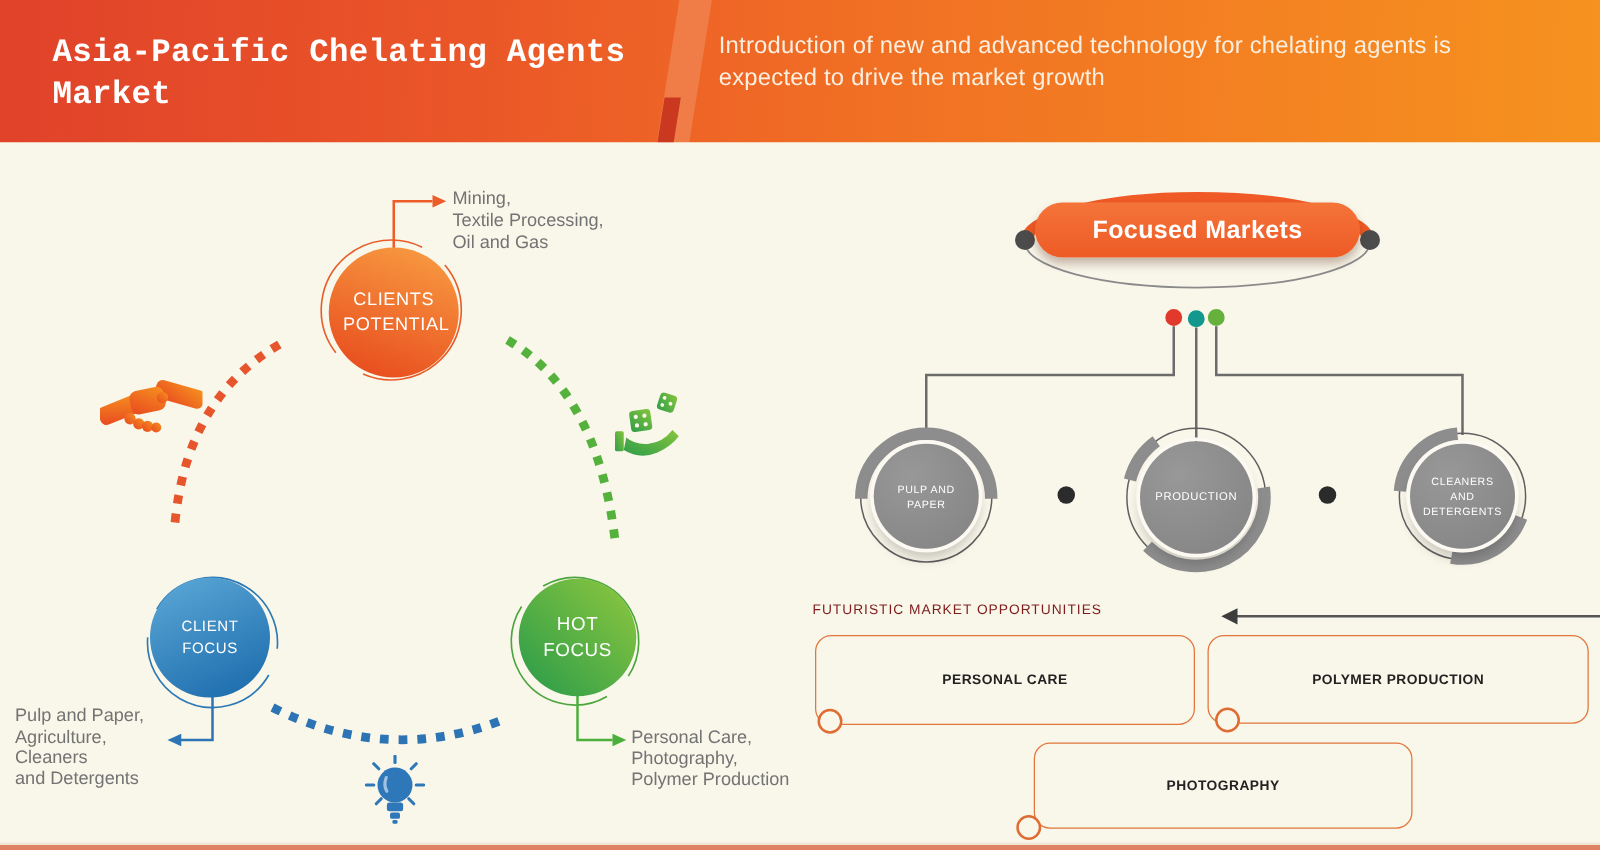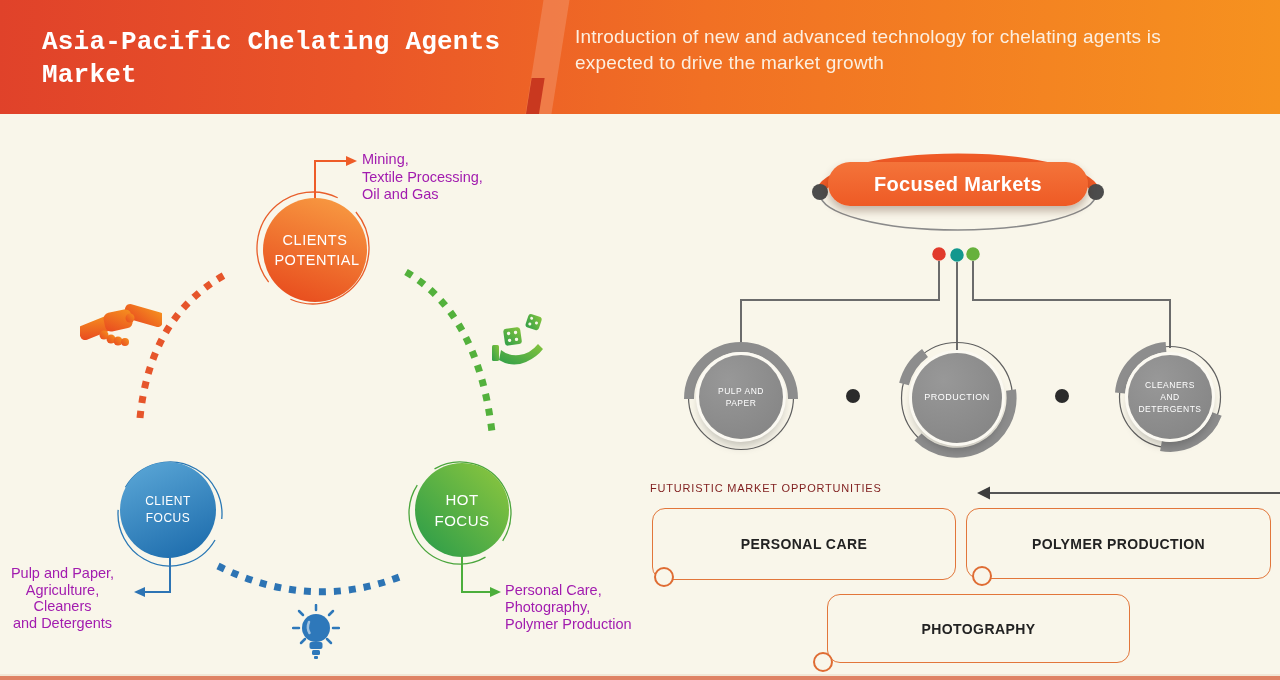--- a/index.html
+++ b/index.html
@@ -47,24 +47,24 @@
     background:linear-gradient(200deg,#f89b42 5%,#e84d1e 92%);
     font-size:14.5px;letter-spacing:0.5px;line-height:1.4;}
   .cf-circle{left:120px;top:348px;width:96px;height:96px;
     background:linear-gradient(155deg,#5aa6d6 5%,#1e6dad 92%);
     font-size:12px;letter-spacing:0.5px;line-height:1.4;align-items:center;}
   .hb-circle{left:415px;top:349px;width:94px;height:94px;
     background:linear-gradient(225deg,#90c83e 0%,#2f9e49 92%);
     font-size:15px;letter-spacing:0.5px;line-height:1.4;}
   .node-circle span{display:block;width:78%;}
   
-  .ann{position:absolute;z-index:2;color:#a21caf;font-size:14.5px;
+  .ann{position:absolute;z-index:2;color:#737373;font-size:14.5px;
     line-height:17.5px;white-space:pre-line;}
   .ann-cp{left:362px;top:37px;}
-  .ann-cf{left:0px;top:451px;width:125px;text-align:center;line-height:16.5px;}
+  .ann-cf{left:0px;top:451px;width:125px;text-align:left;line-height:16.5px;padding-left:12px;}
   .ann-hb{left:505px;top:468px;line-height:17px;}
   
   .gray-node{
     position:absolute;z-index:2;border-radius:50%;
     background:radial-gradient(circle at 35% 30%,#989898,#828282);
     box-shadow:0 0 0 3px #fbf9f2,0 7px 10px rgba(0,0,0,0.22);
     display:flex;align-items:center;justify-content:center;text-align:center;
     color:#fff;letter-spacing:0.5px;
   }
   .g1{left:699px;top:241px;width:84px;height:84px;font-size:8.5px;}
@@ -80,21 +80,21 @@
     color:#fff;font-size:20px;font-weight:bold;letter-spacing:0.3px;
   }
   
   .fut-heading{
     position:absolute;z-index:2;left:650px;top:368px;
     font-size:11px;color:#7f1d1d;letter-spacing:0.8px;
   }
   .opp-box{
     position:absolute;z-index:2;border:1.5px solid #e2763b;border-radius:13px;
     display:flex;align-items:center;justify-content:center;
-    font-size:14px;font-weight:bold;color:#222222;letter-spacing:0.4px;
+    font-size:11px;font-weight:bold;color:#222222;letter-spacing:0.4px;
   }
   .box1{left:652px;top:394px;width:302px;height:70px;}
   .box2{left:966px;top:394px;width:303px;height:69px;}
   .box3{left:806px;top:480px;width:301px;height:67px;margin-left:21px;}
   .corner-dot{
     position:absolute;z-index:3;width:16px;height:16px;border-radius:50%;
     border:2.5px solid #df6c33;background:#f9f6ea;
   }
   .cd1{left:654px;top:453px;}
   .cd2{left:972px;top:452px;}

